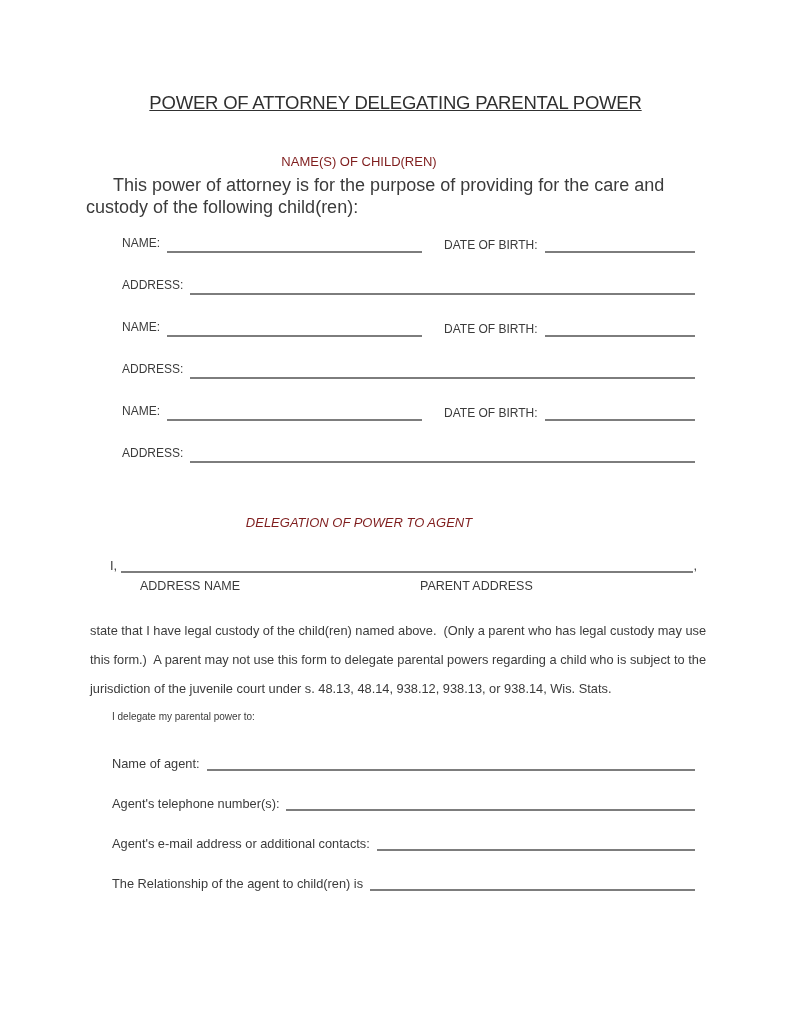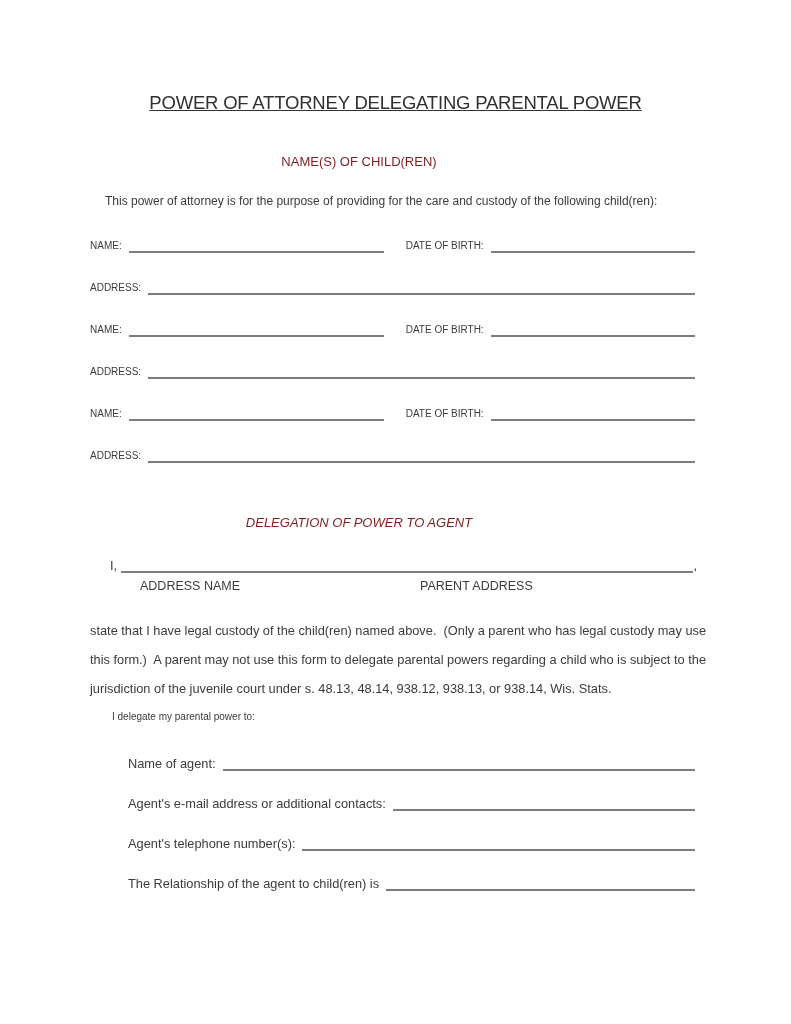--- a/index.html
+++ b/index.html
@@ -28,33 +28,33 @@
     text-decoration:underline;
   }
   .section-header{
     position:absolute; left:0; width:718px;
     text-align:center;
     font-size:13px; color:#7f1d1d;
   }
   .child-header{ top:154px; }
   .delegation-header{ top:515px;font-style:italic; }
   .intro{
-    position:absolute; top:175px; left:78px; width:614px;
-    font-size:12px; line-height:21.5px;
+    position:absolute; top:175px; left:86px; width:614px;
+    font-size:18px; line-height:21.5px;
     text-indent:27px;
     white-space:pre-wrap;
-    margin-top:16px;
   }
   .child-rows{
     position:absolute; top:236px; left:90px; right:96px;
   }
   .frow{
-    display:flex; align-items:flex-end;
+    display:flex; align-items:flex-start;
     height:17px; margin-bottom:25px;
-    font-size:10px;
+    font-size:12px;
+    margin-left:32px;
   }
   .lbl{ white-space:nowrap; padding-right:7px; line-height:15px; }
   .line{
     border-bottom:2px solid var(--line);
     height:15px;
   }
   .name-line{ width:255px; }
   .dob-group{ margin-left:22px; flex:1; display:flex; align-items:flex-end; }
   .dob-line{ flex:1; }
   .addr-line{ flex:1; }
@@ -81,21 +81,20 @@
     position:absolute; top:711px; left:112px;
     font-size:10px;
   }
   .agent-rows{
     position:absolute; top:754px; left:112px; right:96px;
   }
   .arow{
     display:flex; align-items:flex-end;
     height:17px; margin-bottom:23px;
     font-size:12.8px;
-    margin-left:16px;
   }
   .agent-line{ flex:1; }
 </style>
 </head>
 <body>
 
 <div class="page">
 
   <div class="title-block">POWER OF ATTORNEY DELEGATING PARENTAL POWER</div>
 
@@ -162,25 +161,25 @@
   <div class="custody">state that I have legal custody of the child(ren) named above.  (Only a parent who has legal custody may use this form.)  A parent may not use this form to delegate parental powers regarding a child who is subject to the jurisdiction of the juvenile court under s. 48.13, 48.14, 938.12, 938.13, or 938.14, Wis. Stats.</div>
 
   <div class="delegate-intro">I delegate my parental power to:</div>
 
   <div class="agent-rows">
     <div class="arow">
       <span class="lbl">Name of agent:</span>
       <span class="line agent-line"></span>
     </div>
     <div class="arow">
-      <span class="lbl">Agent's e-mail address or additional contacts:</span>
+      <span class="lbl">Agent's telephone number(s):</span>
       <span class="line agent-line"></span>
     </div>
     <div class="arow">
-      <span class="lbl">Agent's telephone number(s):</span>
+      <span class="lbl">Agent's e-mail address or additional contacts:</span>
       <span class="line agent-line"></span>
     </div>
     <div class="arow">
       <span class="lbl">The Relationship of the agent to child(ren) is</span>
       <span class="line agent-line"></span>
     </div>
   </div>
 
 </div>
 

